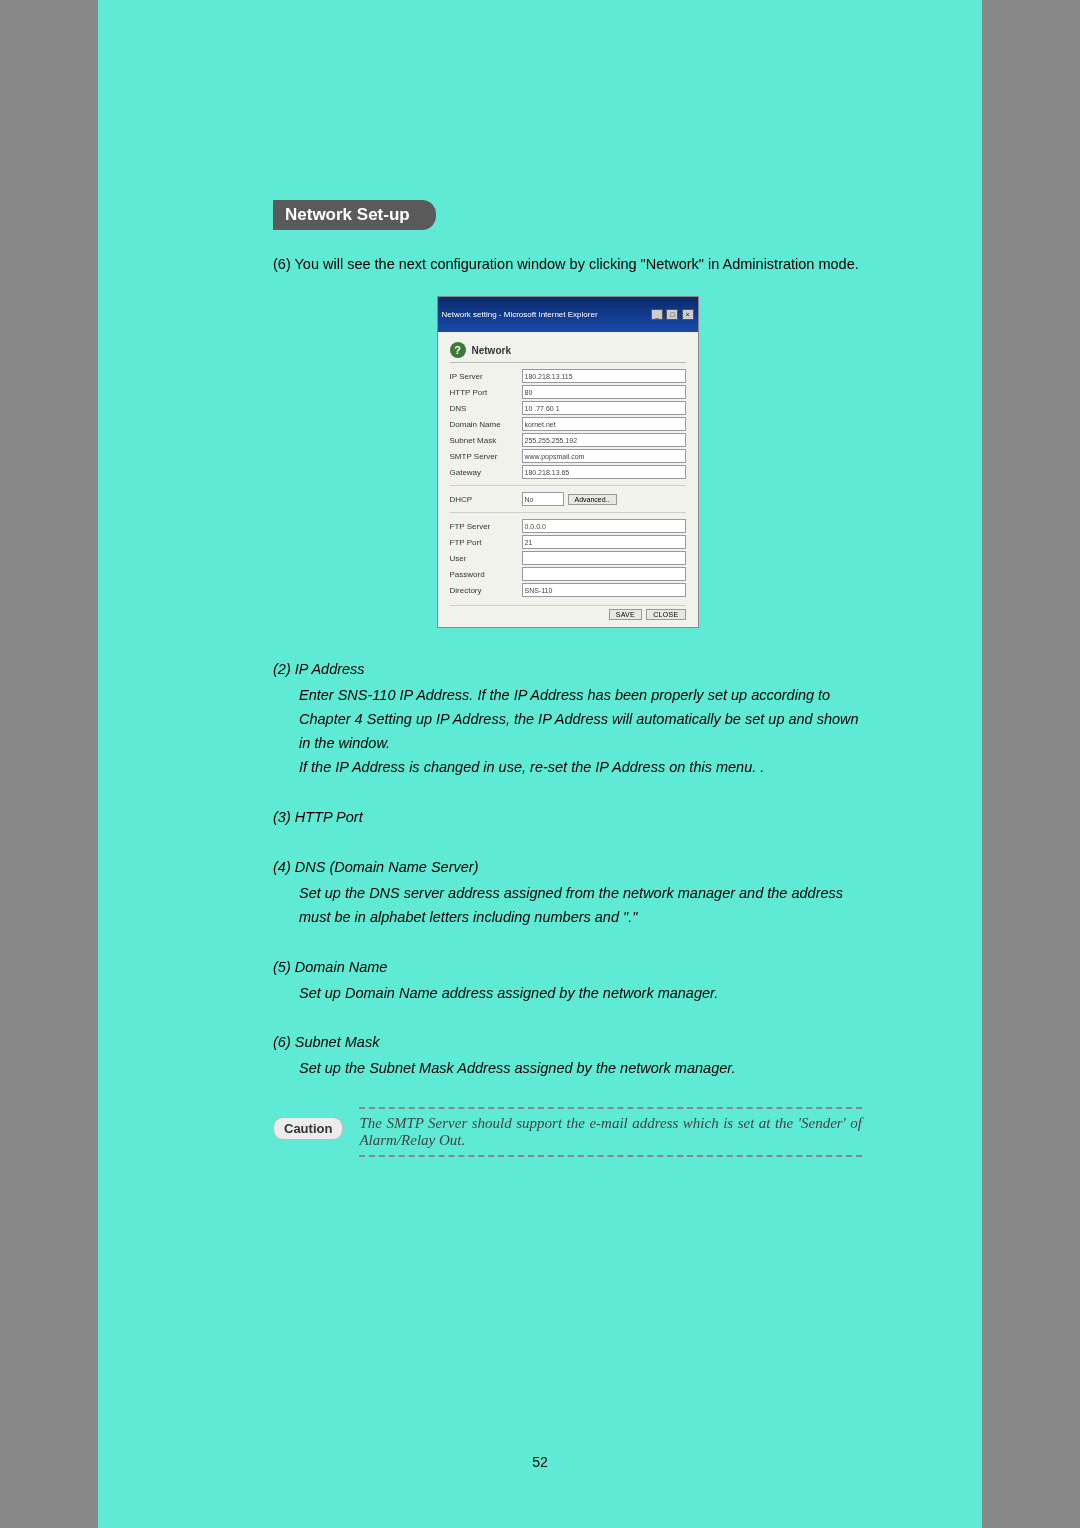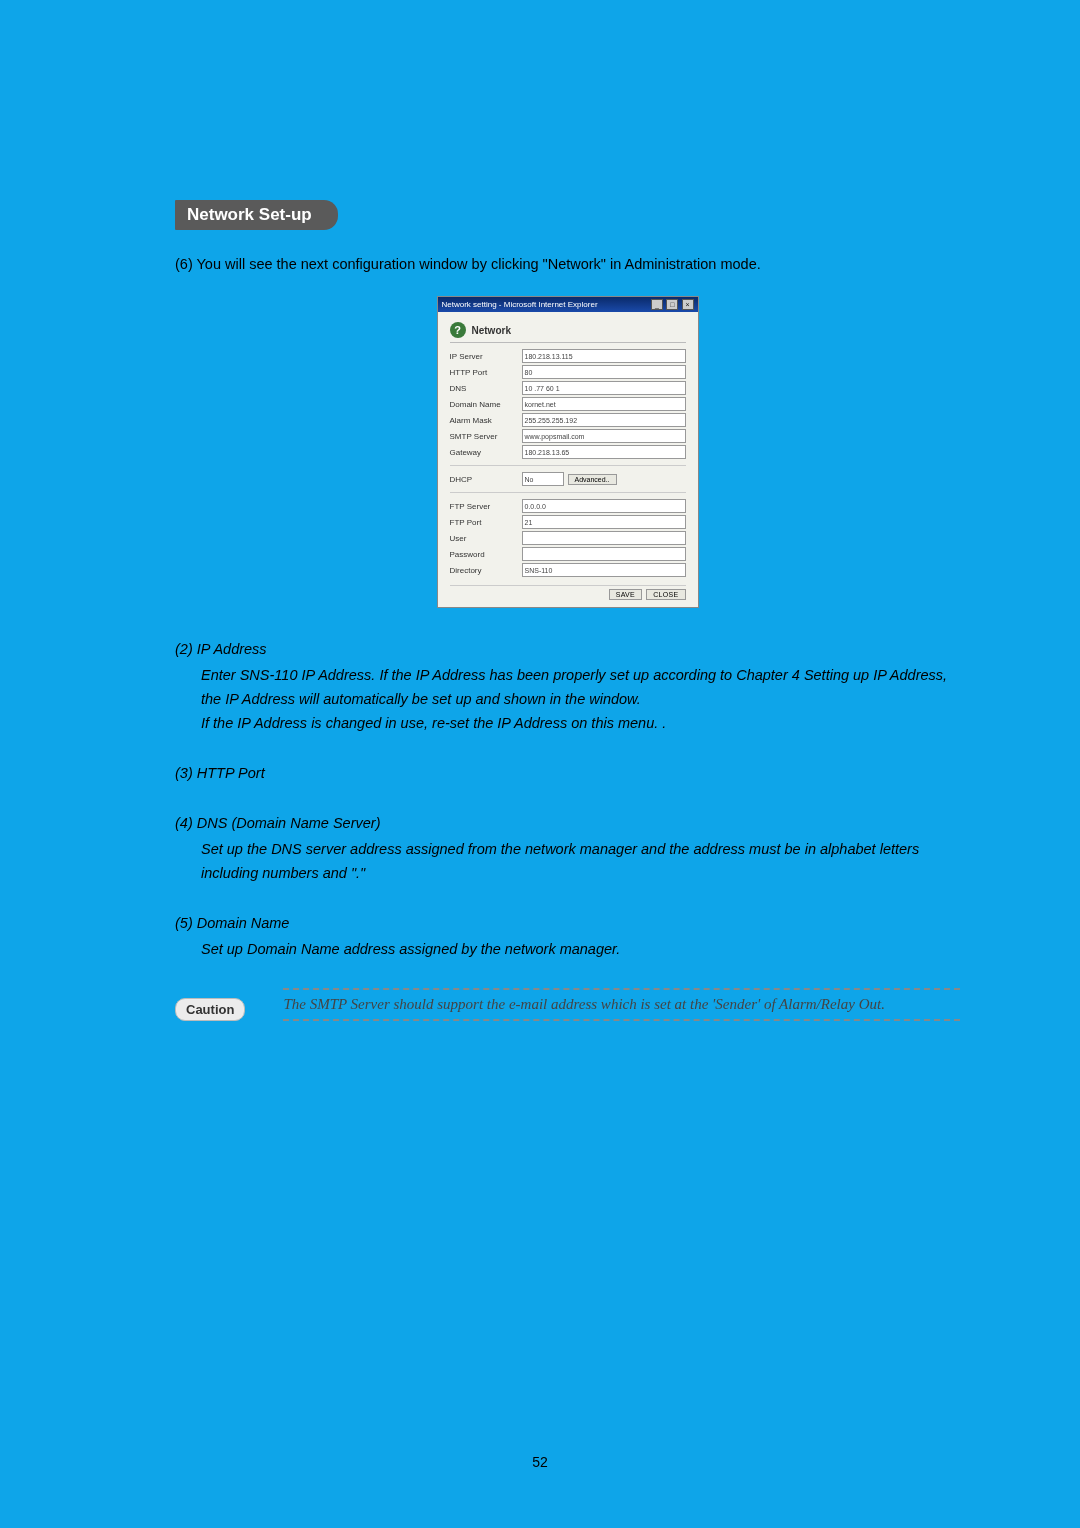--- a/index.html
+++ b/index.html
@@ -4,23 +4,23 @@
 <style>
   body {
     margin: 0;
     padding: 0;
     background: #888;
     font-family: Arial, Helvetica, sans-serif;
     display: flex;
     justify-content: center;
   }
   .page {
-    width: 1080px;
+    width: 884px;
     height: 1528px;
-    background: #0ea5e9;
+    background: #5eead4;
     box-sizing: border-box;
     padding: 200px 120px 60px 175px;
     position: relative;
   }
   .pill {
     display: inline-block;
     background: #5a5a5a;
     color: #fff;
     font-weight: bold;
     font-size: 17px;
@@ -40,21 +40,21 @@
   }
   .ie-window {
     width: 260px;
     border: 1px solid #888;
     font-size: 8px;
     background: #f2f2ec;
   }
   .titlebar {
     background: linear-gradient(#0a2a6a, #1a4aaa);
     color: #fff;
-    padding: 2px 4px;
+    padding: 12px 4px;
     display: flex;
     justify-content: space-between;
     align-items: center;
     font-size: 8px;
   }
   .ctrls span {
     display: inline-block;
     width: 10px;
     height: 9px;
     background: #ccc;
@@ -139,21 +139,21 @@
     line-height: 1.65;
     margin-bottom: 26px;
     font-style: italic;
   }
   .section .shead { margin-bottom: 2px; }
   .sbody { padding-left: 26px; }
 
   .caution-row {
     display: flex;
     align-items: flex-start;
-    gap: 38px;
+    gap: 16px;
     margin-top: 10px;
   }
   .caution-pill {
     background: #ececec;
     border: 1px solid #bbb;
     color: #333;
     font-weight: bold;
     font-size: 13px;
     padding: 3px 10px;
     border-radius: 10px;
@@ -215,21 +215,21 @@
             </div>
             <div class="frow">
               <div class="flabel">DNS</div>
               <div class="finput">10 .77 60 1</div>
             </div>
             <div class="frow">
               <div class="flabel">Domain Name</div>
               <div class="finput">kornet.net</div>
             </div>
             <div class="frow">
-              <div class="flabel">Alarm Mask</div>
+              <div class="flabel">Subnet Mask</div>
               <div class="finput">255.255.255.192</div>
             </div>
             <div class="frow">
               <div class="flabel">SMTP Server</div>
               <div class="finput">www.popsmail.com</div>
             </div>
             <div class="frow">
               <div class="flabel">Gateway</div>
               <div class="finput">180.218.13.65</div>
             </div>
@@ -281,20 +281,24 @@
         <div class="shead">(3)  HTTP Port</div>
       </div>
       <div class="section">
         <div class="shead">(4)  DNS (Domain Name Server)</div>
         <div class="sbody" style="white-space: pre-line;">Set up the DNS server address assigned from the network manager and the address must be in alphabet letters including numbers and "."</div>
       </div>
       <div class="section">
         <div class="shead">(5)  Domain Name</div>
         <div class="sbody" style="white-space: pre-line;">Set up Domain Name address assigned by the network manager.</div>
       </div>
+      <div class="section">
+        <div class="shead">(6)  Subnet Mask</div>
+        <div class="sbody" style="white-space: pre-line;">Set up the Subnet Mask Address assigned by the network manager.</div>
+      </div>
     </div>
 
   <div class="caution-row">
     <div class="caution-pill">Caution</div>
     <div class="caution-text">The SMTP Server should support the e-mail address which is set at the 'Sender' of Alarm/Relay Out.</div>
   </div>
 
   <div class="pagenum">52</div>
 </div>
 

